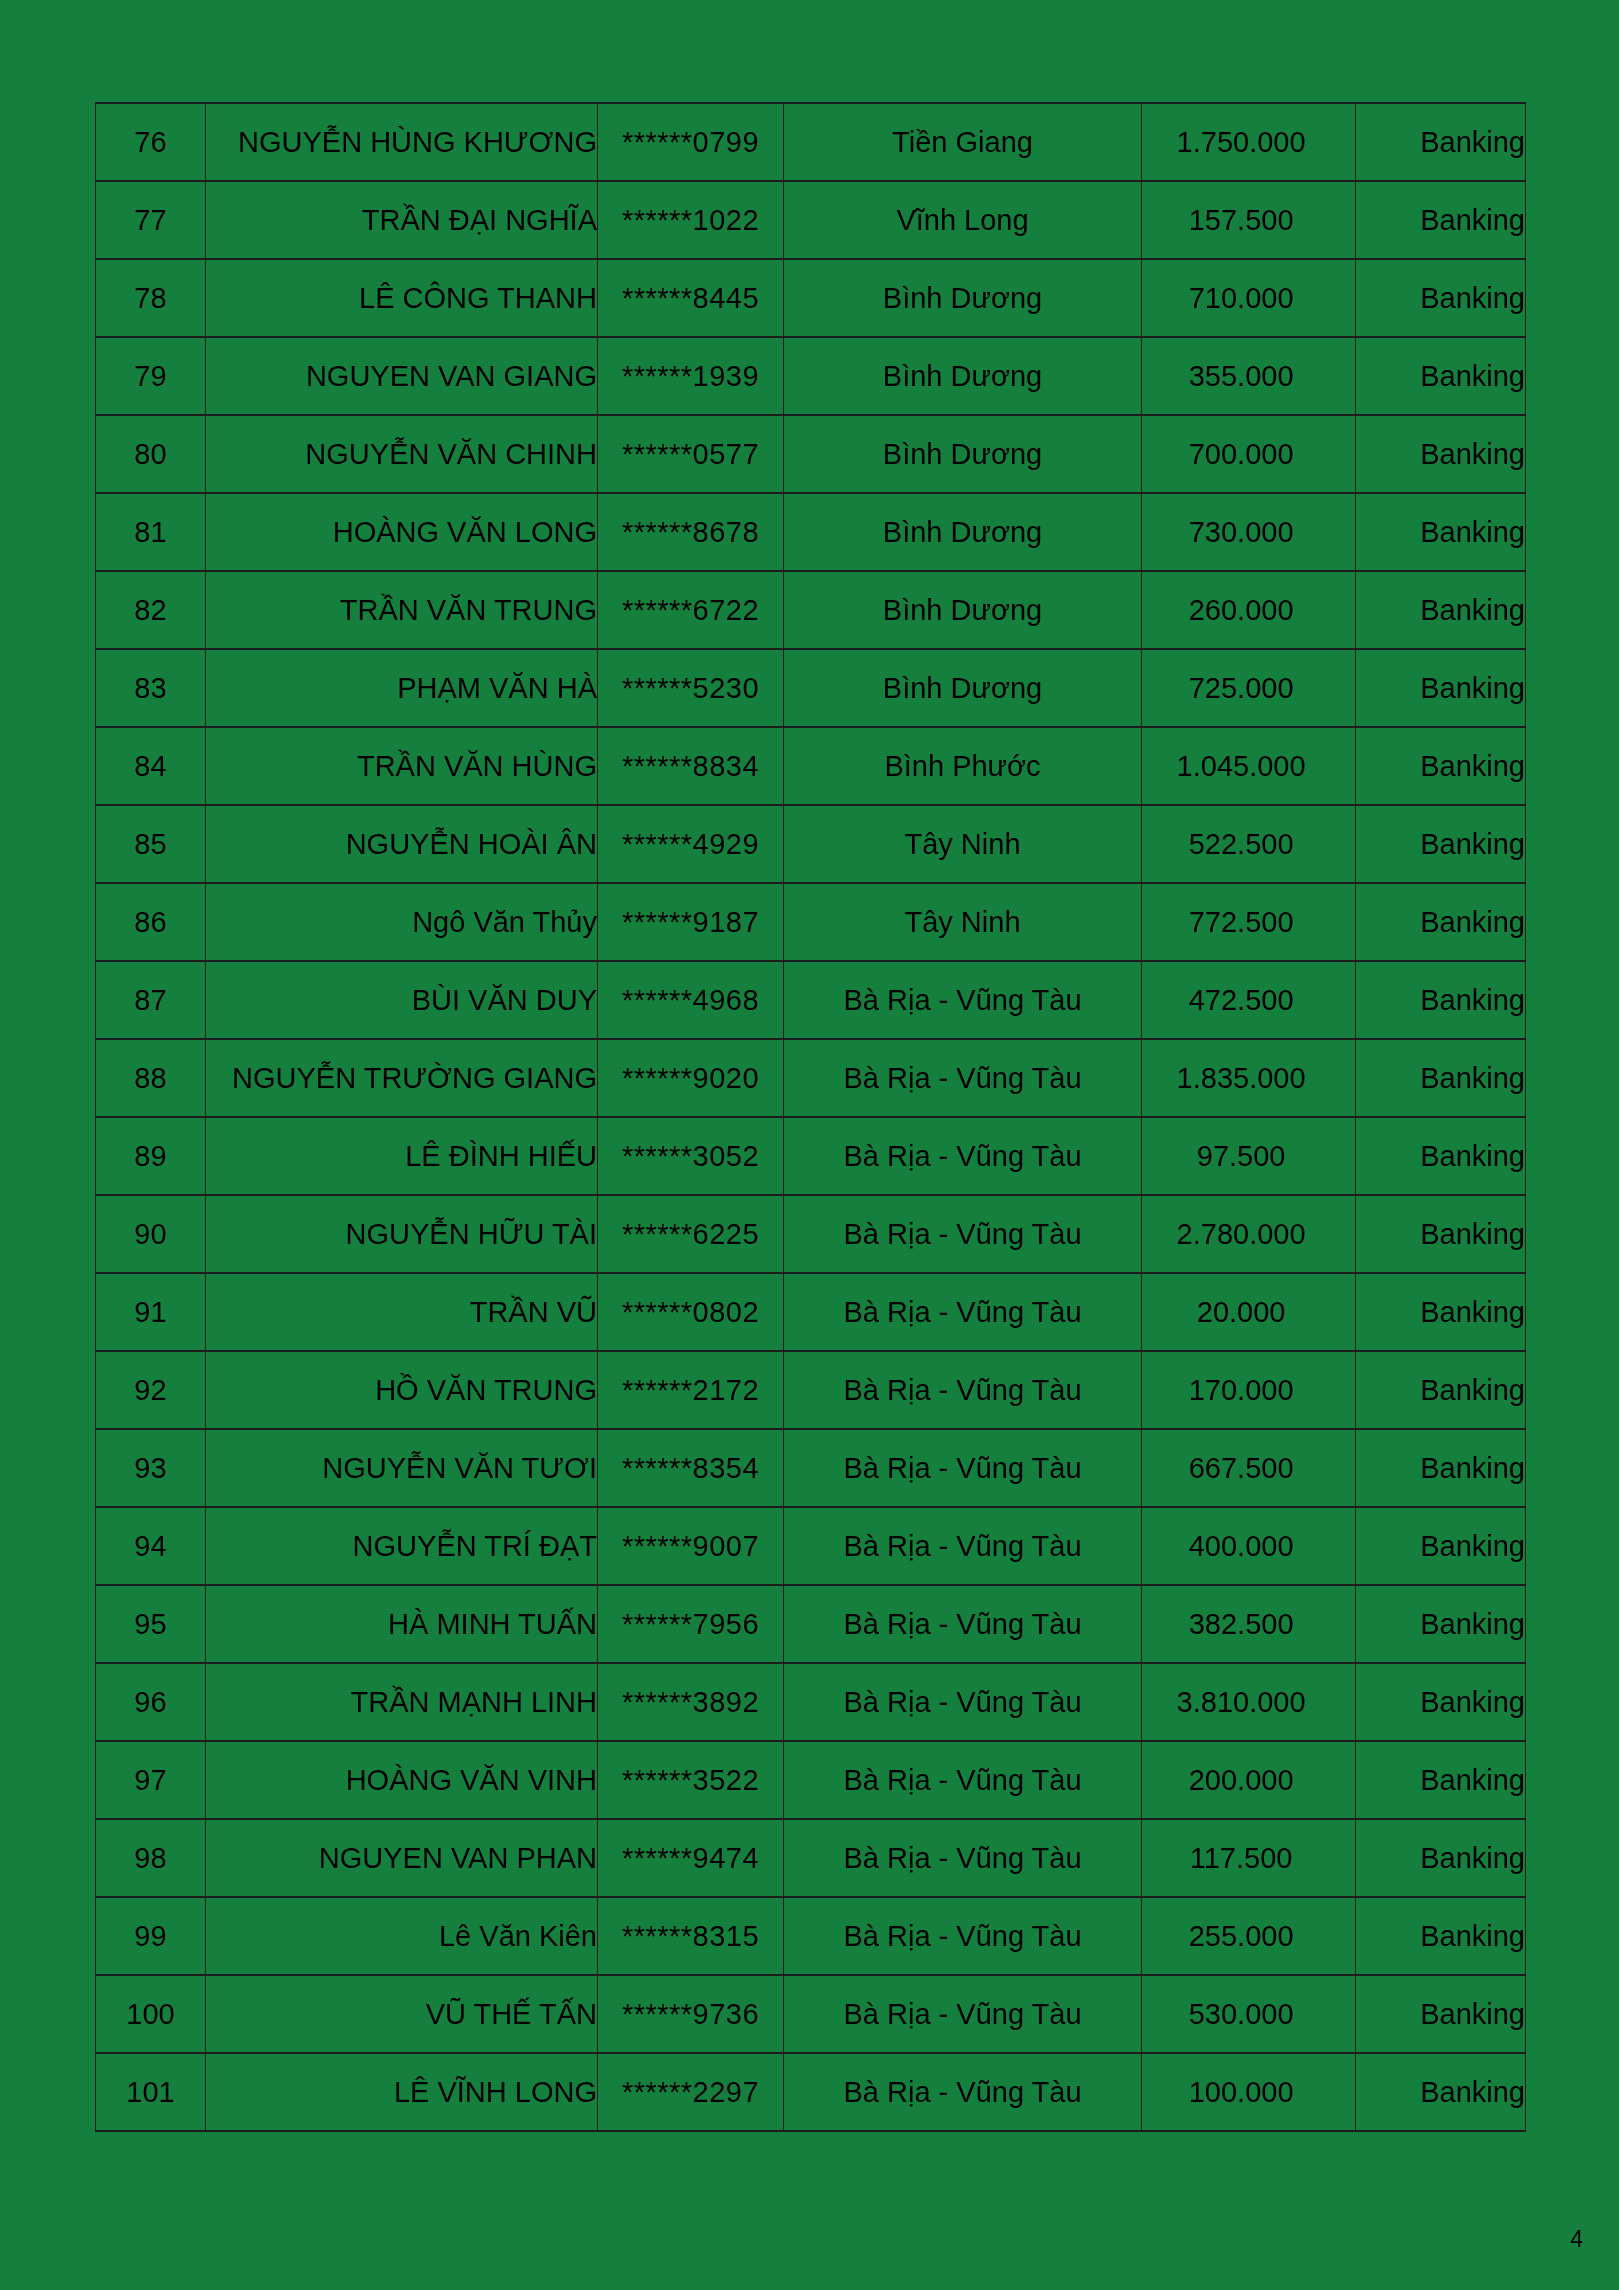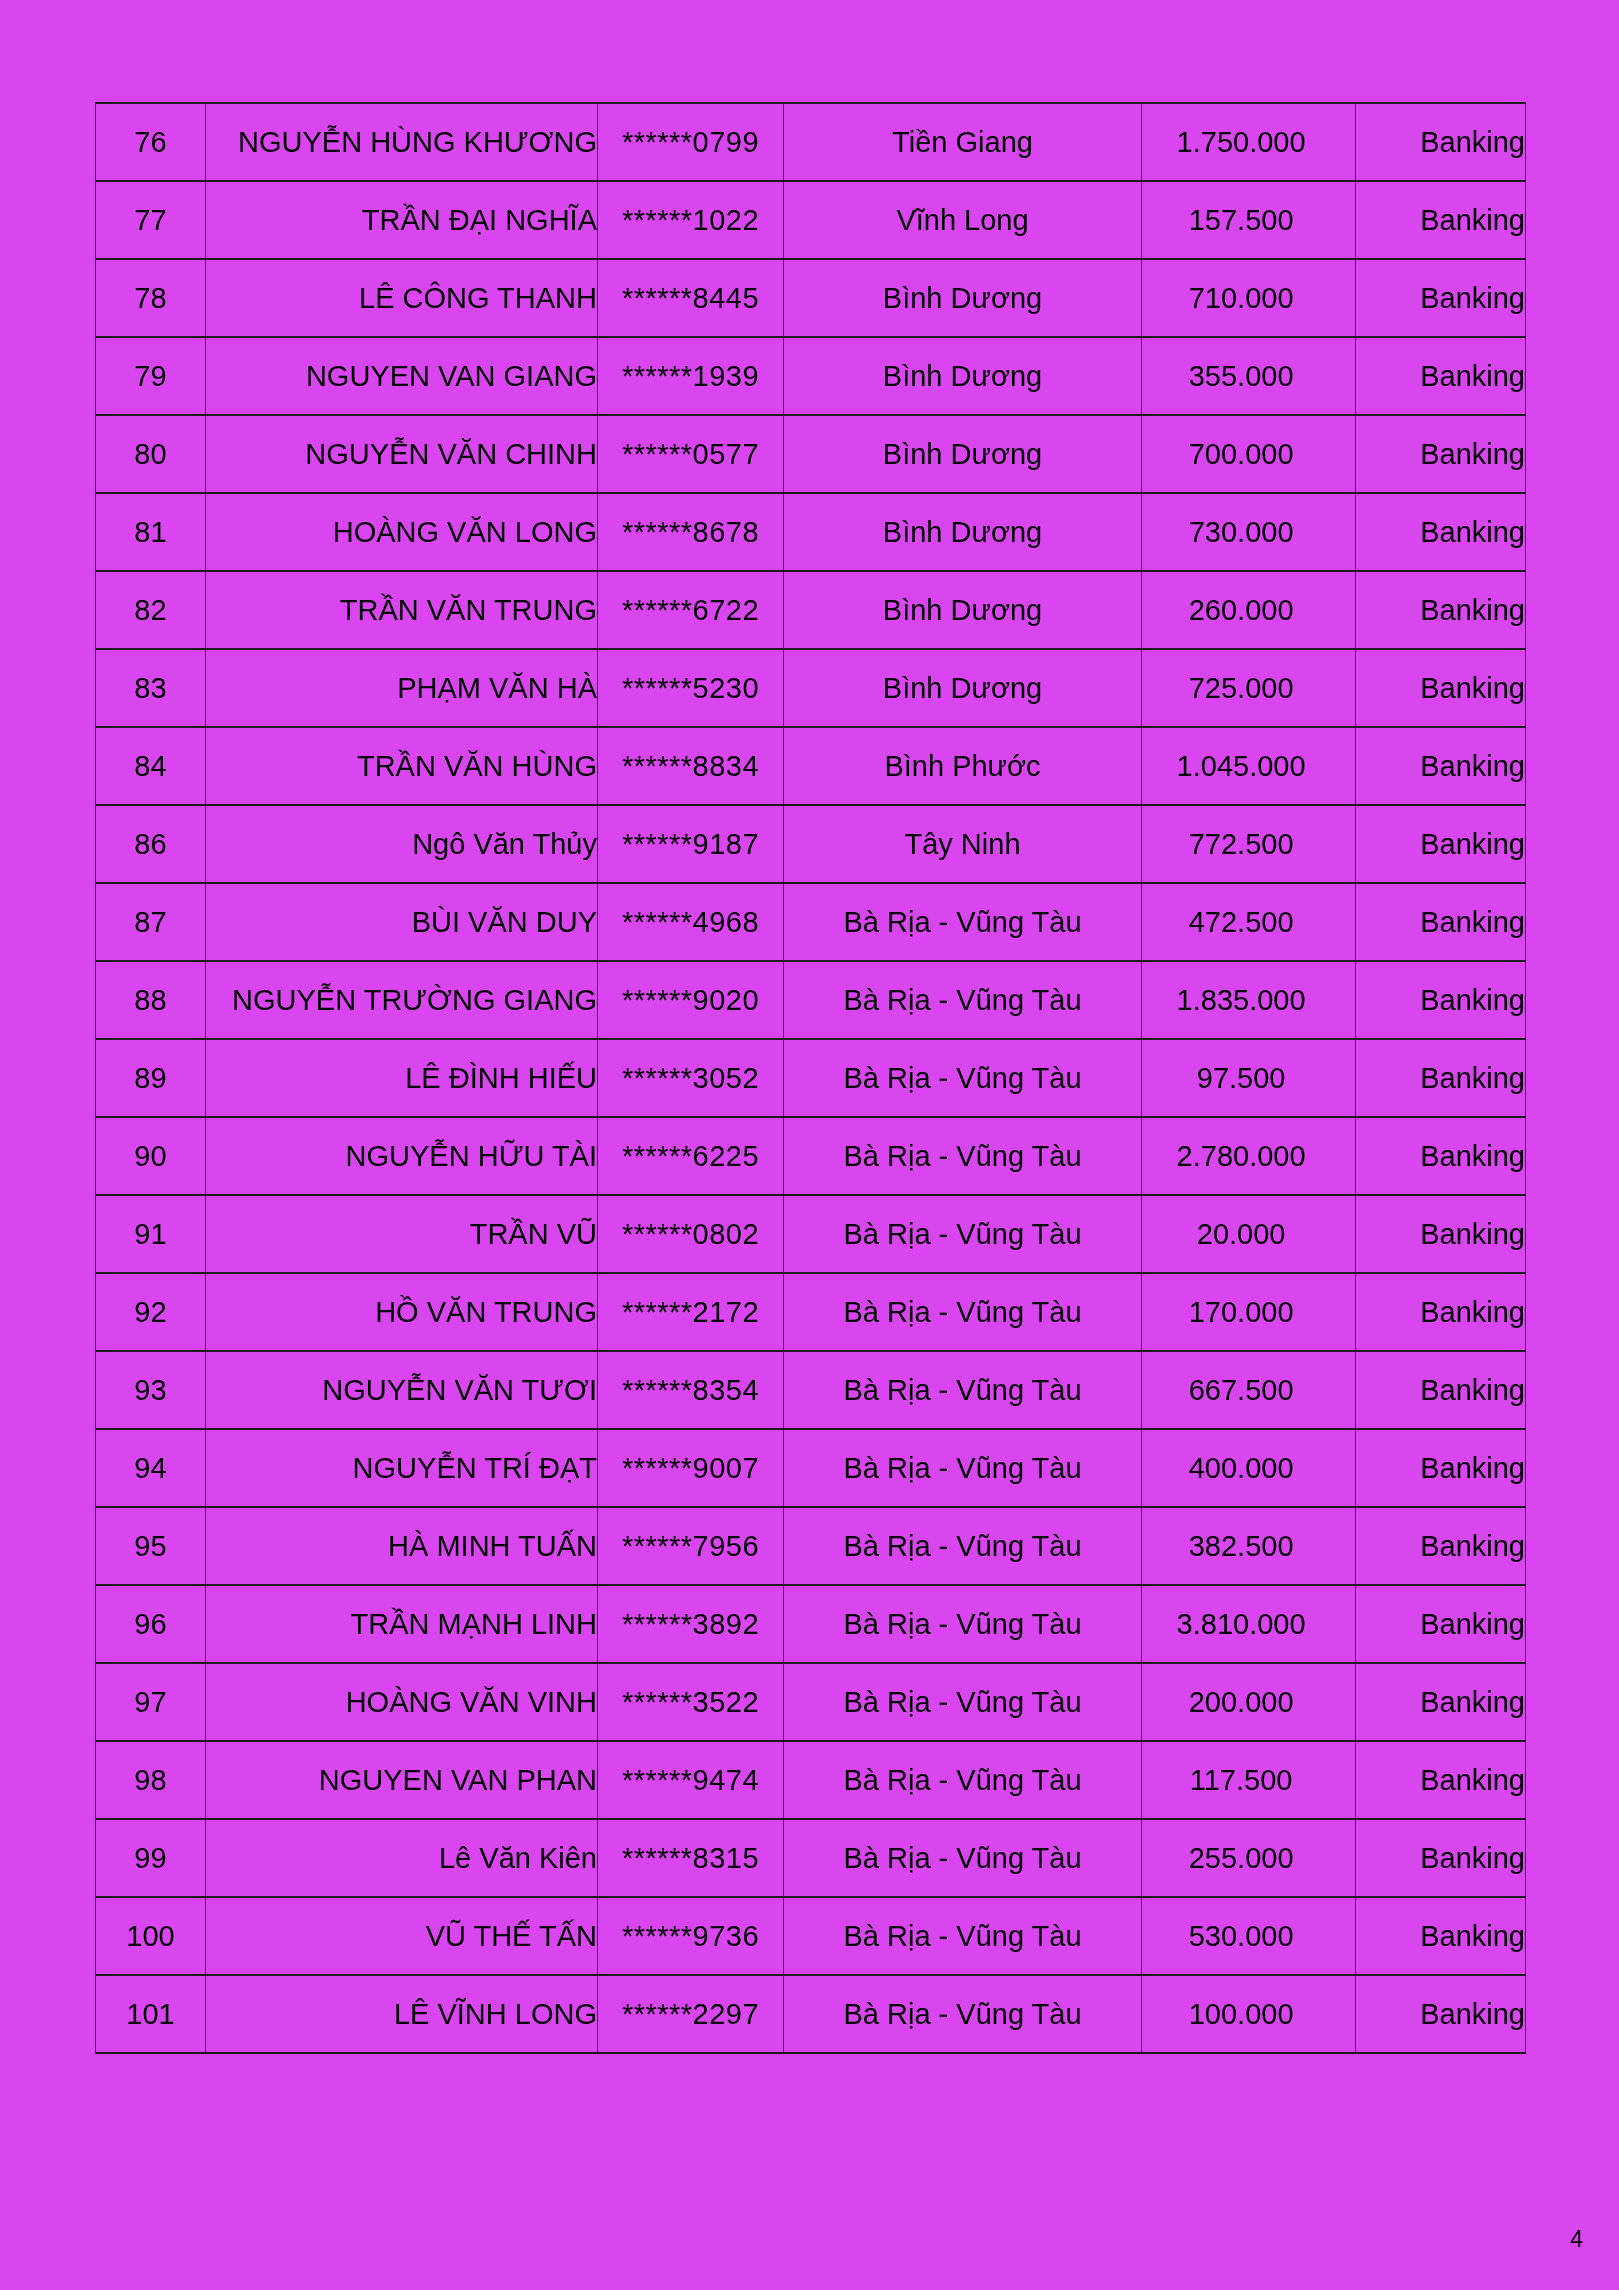--- a/index.html
+++ b/index.html
@@ -5,21 +5,21 @@
   html, body { margin: 0; padding: 0; }
   body {
     width: 1620px; height: 2291px;
     background: #ffffff;
     font-family: "Liberation Sans", sans-serif;
     color: #000000;
   }
   .page {
     position: relative;
     width: 1620px; height: 2291px;
-    background: #d946ef;
+    background: #15803d;
     overflow: hidden;
   }
   table.payment-table {
     position: absolute;
     left: 95px; top: 102px;
     width: 1430px;
     border-collapse: collapse;
     table-layout: fixed;
   }
   col.c-no       { width: 110px; }
@@ -135,20 +135,28 @@
         </tr>
         <tr>
           <td class="cell num">84</td>
           <td class="cell name">TRẦN VĂN HÙNG</td>
           <td class="cell phone">******8834</td>
           <td class="cell province">Bình Phước</td>
           <td class="cell amount">1.045.000</td>
           <td class="cell method">Banking</td>
         </tr>
         <tr>
+          <td class="cell num">85</td>
+          <td class="cell name">NGUYỄN HOÀI ÂN</td>
+          <td class="cell phone">******4929</td>
+          <td class="cell province">Tây Ninh</td>
+          <td class="cell amount">522.500</td>
+          <td class="cell method">Banking</td>
+        </tr>
+        <tr>
           <td class="cell num">86</td>
           <td class="cell name">Ngô Văn Thủy</td>
           <td class="cell phone">******9187</td>
           <td class="cell province">Tây Ninh</td>
           <td class="cell amount">772.500</td>
           <td class="cell method">Banking</td>
         </tr>
         <tr>
           <td class="cell num">87</td>
           <td class="cell name">BÙI VĂN DUY</td>

